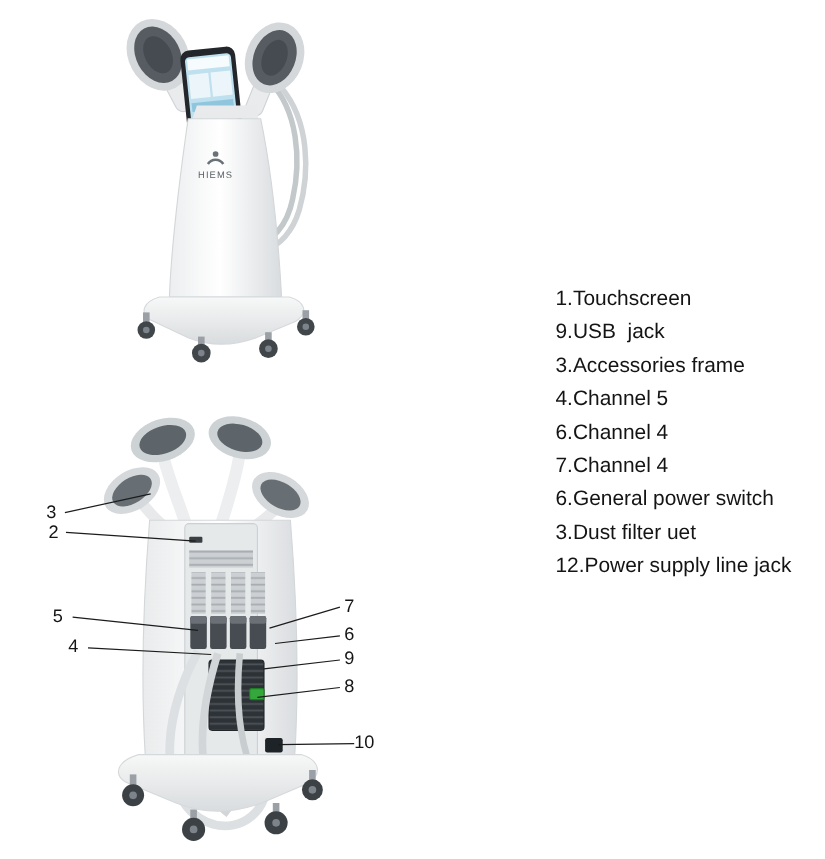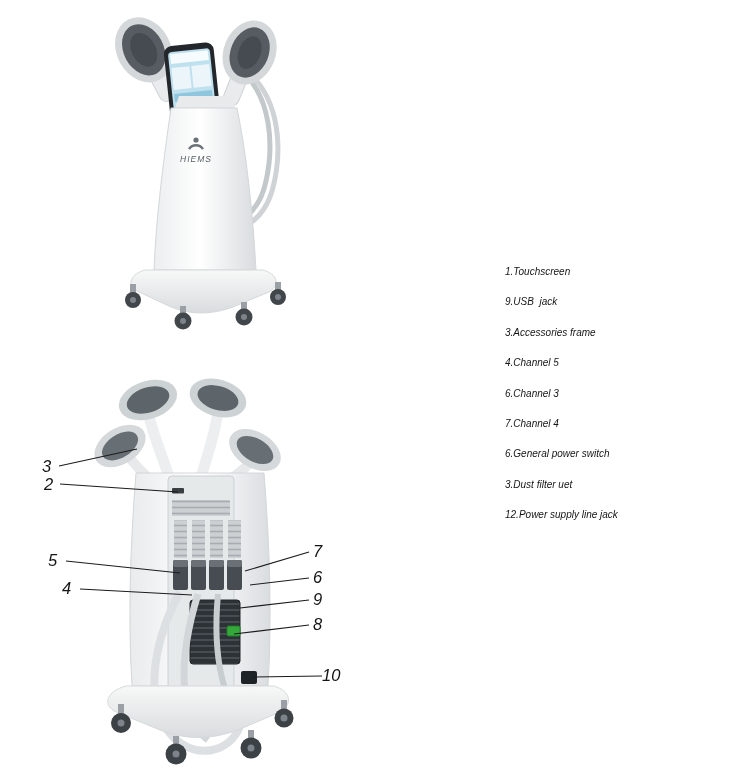--- a/index.html
+++ b/index.html
@@ -1,26 +1,26 @@
 <!DOCTYPE html>
 <html><head>
 <meta charset="utf-8">
 <style>
   html,body{margin:0;padding:0;background:#ffffff;}
   body{
     width:750px;height:781px;position:relative;overflow:hidden;
     font-family:"Liberation Sans",sans-serif;color:#111;
   }
-  .canvas{position:absolute;inset:0;font-style:italic;}
+  .canvas{position:absolute;inset:0;}
   .view{position:absolute;}
   .front-view{left:95px;top:4px;width:215px;height:335px;}
   .back-view{left:78px;top:368px;width:240px;height:410px;}
   .legend{position:absolute;left:505px;top:263px;margin:0;padding:0;list-style:none;}
   .legend li{
-    font-size:10px;line-height:18px;margin:0 0 12.4px 0;color:#141414;
+    font-size:19px;line-height:18px;margin:0 0 12.4px 0;color:#141414;
     white-space:pre;
   }
   .callout{
     position:absolute;font-size:16.5px;color:#141414;line-height:18px;
   }
   .c3{left:42px;top:457px;}
   .c2{left:44px;top:475px;}
   .c5{left:48px;top:551px;}
   .c4{left:62px;top:579px;}
   .c7{left:313px;top:542px;}
@@ -238,20 +238,20 @@
   <div class="callout c6">6</div>
   <div class="callout c9">9</div>
   <div class="callout c8">8</div>
   <div class="callout c10">10</div>
 
   <ul class="legend">
     <li>1.Touchscreen</li>
     <li>9.USB  jack</li>
     <li>3.Accessories frame</li>
     <li>4.Channel 5</li>
-    <li>6.Channel 3</li>
+    <li>6.Channel 4</li>
     <li>7.Channel 4</li>
     <li>6.General power switch</li>
     <li>3.Dust filter uet</li>
     <li>12.Power supply line jack</li>
   </ul>
 
 </div>
 
 </body></html>

